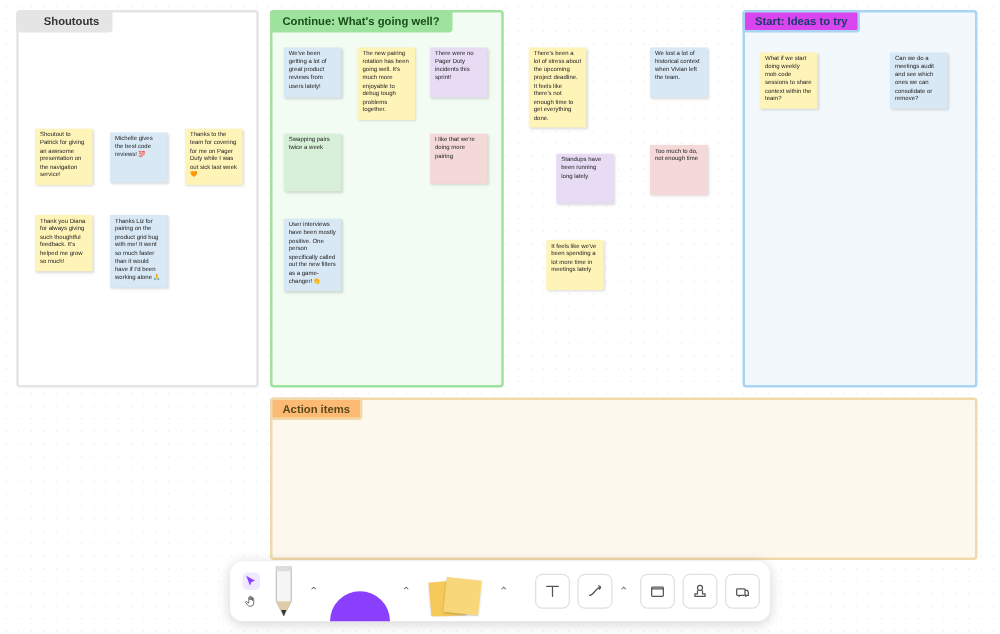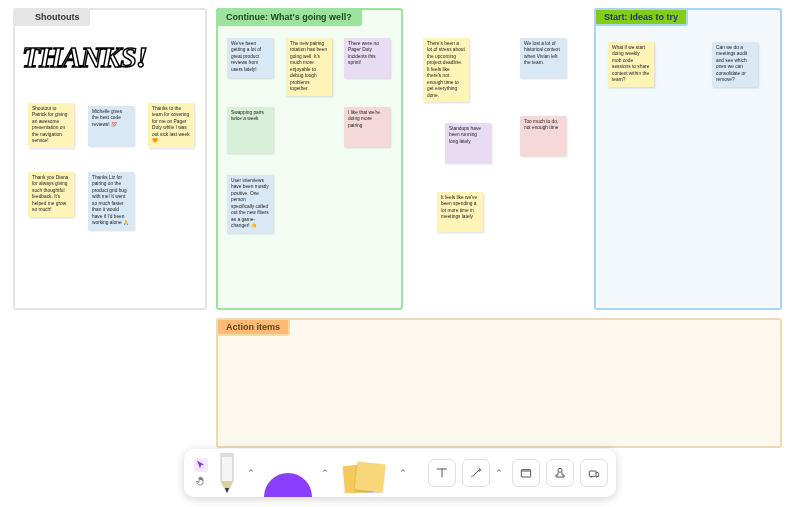--- a/index.html
+++ b/index.html
@@ -29,21 +29,21 @@
   padding: 2px 8px;
   border: 2px solid;
   border-radius: 3px;
   font-size: 9px;
   font-weight: 700;
   white-space: nowrap;
 }
 .col-shoutouts .col-header { background: #e5e5e5; border-color: #e5e5e5; color: #333; padding-left: 20px; }
 .col-continue .col-header { background: #9de29d; border-color: #9de29d; color: #1a4d1a; }
 .col-stop .col-header { background: #f2a9a9; border-color: #f2a9a9; color: #6b1a1a; }
-.col-ideas .col-header { background: #84cc16; border-color: #a9d4f2; color: #1a3a6b; }
+.col-ideas .col-header { background: #d946ef; border-color: #a9d4f2; color: #1a3a6b; }
 .col-actions .col-header { background: #fdba74; border-color: #f2d9a9; color: #5a4a1a; }
 
 .thanks {
   position: absolute;
   left: 22px; top: 40px;
   width: 180px;
   font-family: 'Comic Sans MS', cursive;
   font-size: 30px;
   font-weight: 900;
   font-style: italic;
@@ -117,21 +117,20 @@
   <div class="column col-continue">
     <div class="col-header">Continue: What's going well?</div>
   </div>
   <div class="column col-ideas">
     <div class="col-header">Start: Ideas to try</div>
   </div>
   <div class="column col-actions">
     <div class="col-header">Action items</div>
   </div>
 
-  <div class="thanks">THANKS!</div>
 
   <div class="sticky yellow" style="left:28px; top:103px; width:46px;">Shoutout to Patrick for giving an awesome presentation on the navigation service!</div>
   <div class="sticky blue" style="left:88px; top:106px; width:46px;">Michelle gives the best code reviews! 💯</div>
   <div class="sticky yellow" style="left:148px; top:103px; width:46px;">Thanks to the team for covering for me on Pager Duty while I was out sick last week 🧡</div>
   <div class="sticky yellow" style="left:28px; top:172px; width:46px;">Thank you Diana for always giving such thoughtful feedback. It's helped me grow so much!</div>
   <div class="sticky blue" style="left:88px; top:172px; width:46px;">Thanks Liz for pairing on the product grid bug with me! It went so much faster than it would have if I'd been working alone 🙏</div>
 
   <div class="sticky blue" style="left:227px; top:38px; width:46px;">We've been getting a lot of great product reviews from users lately!</div>
   <div class="sticky yellow" style="left:286px; top:38px; width:46px;">The new pairing rotation has been going well. It's much more enjoyable to debug tough problems together.</div>
   <div class="sticky lav" style="left:344px; top:38px; width:46px;">There were no Pager Duty incidents this sprint!</div>

